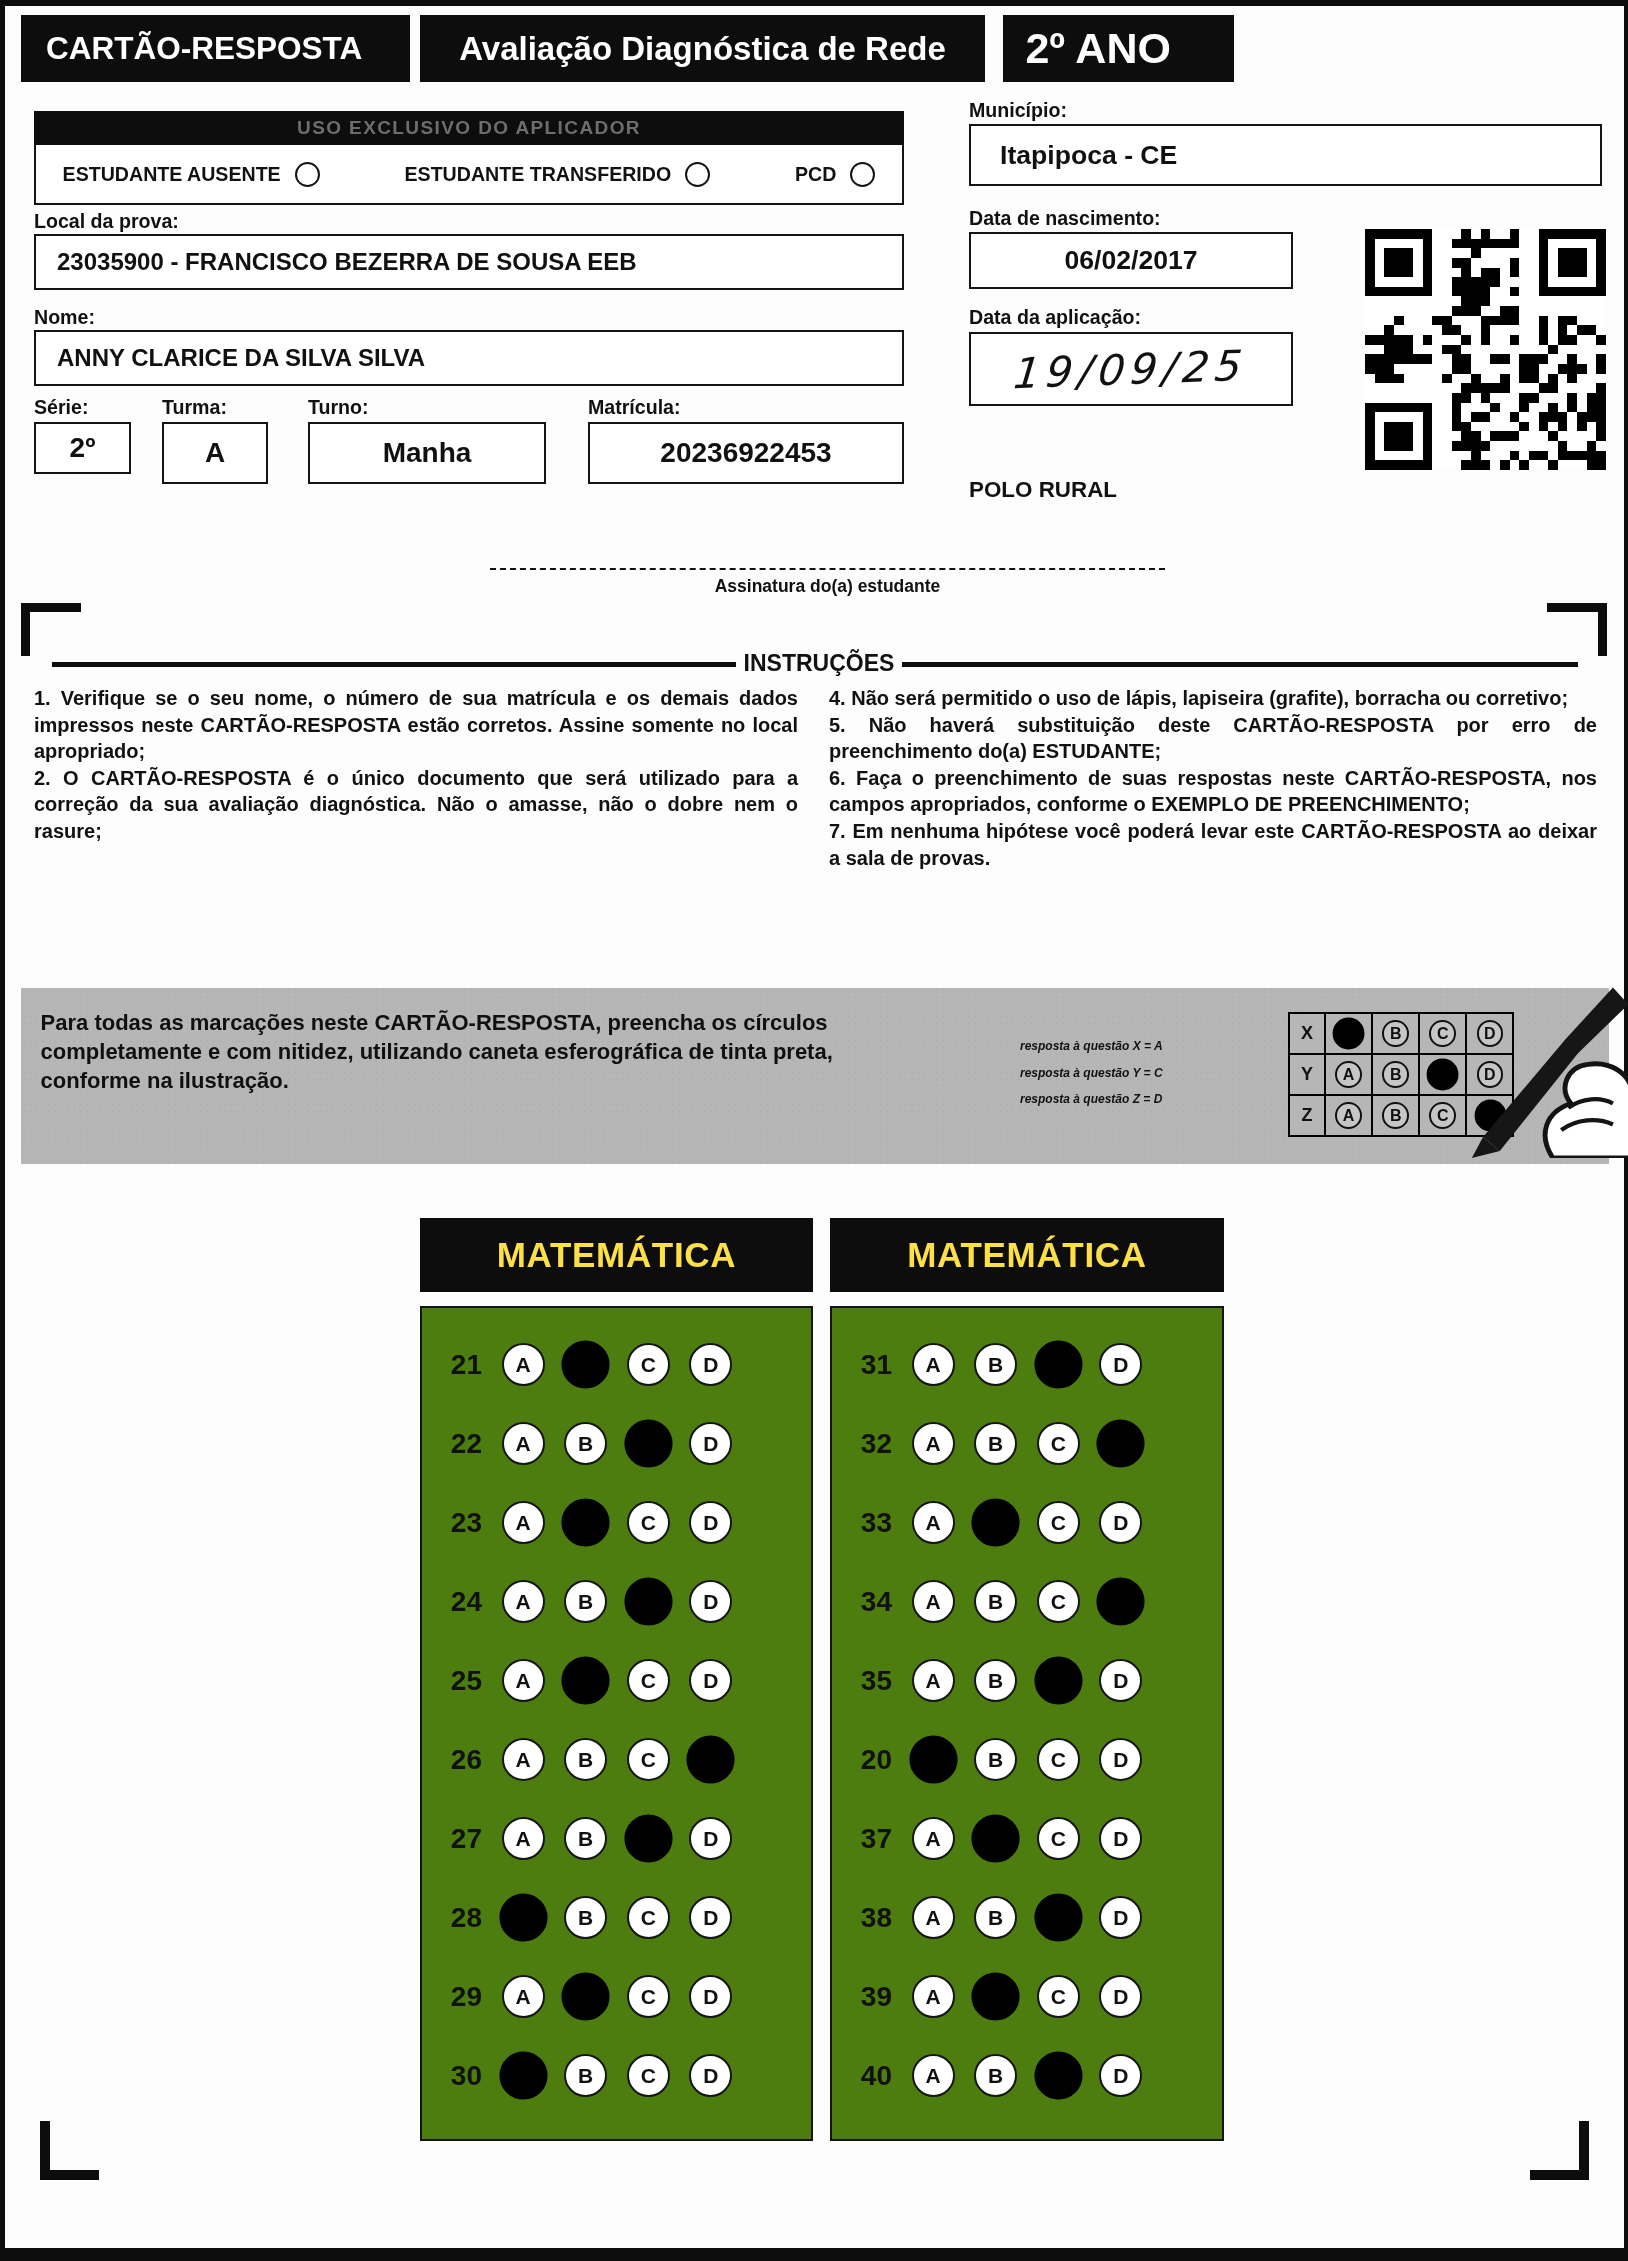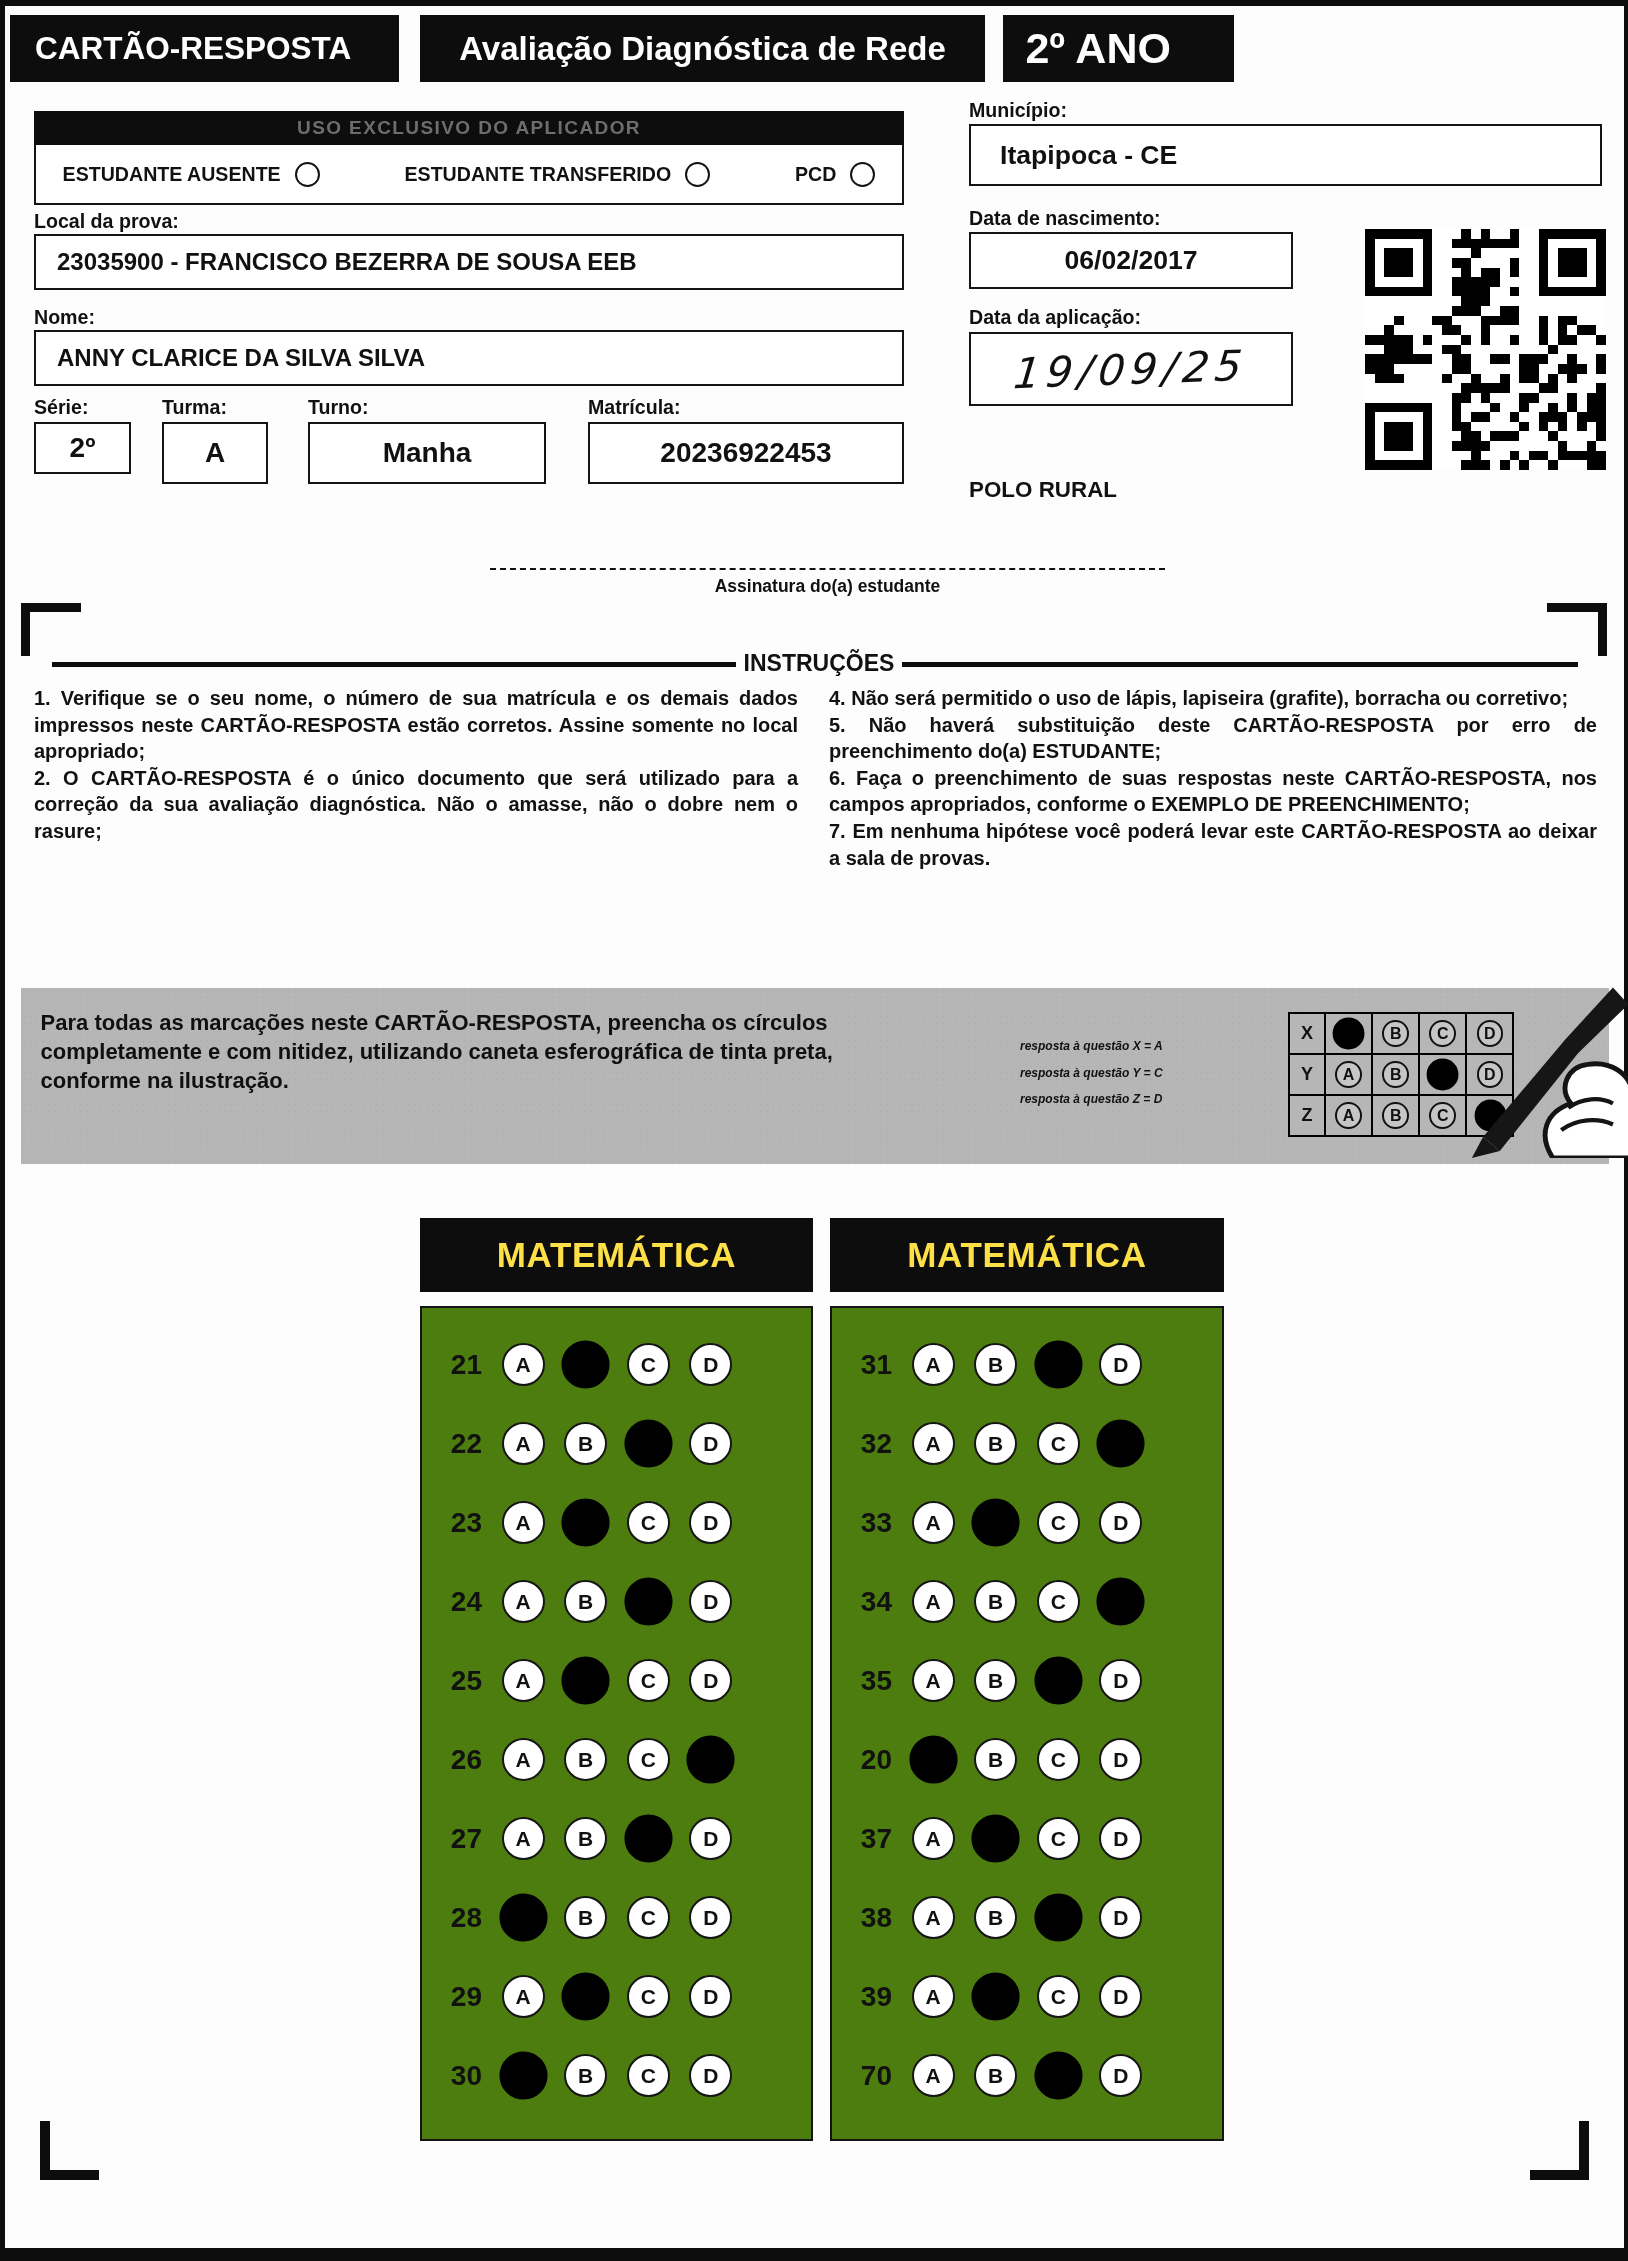--- a/index.html
+++ b/index.html
@@ -56,21 +56,21 @@
 </head>
 <body>
 
 <div id="page">
 
   <div class="bar abs" style="left:0;top:0;width:1629px;height:6.3px"></div>
   <div class="bar abs" style="left:0;top:2248px;width:1629px;height:13.3px"></div>
   <div class="bar abs" style="left:0;top:0;width:4.9px;height:2261px"></div>
   <div class="bar abs" style="left:1624px;top:0;width:4.9px;height:2261px"></div>
 
-  <div class="abs blackbox" style="left:10px;top:15.4px;width:389px;height:67px;padding-left:25px;font-size:31.5px">
+  <div class="abs blackbox" style="left:21px;top:15.4px;width:389px;height:67px;padding-left:25px;font-size:31.5px">
     <span>CARTÃO-RESPOSTA</span>
   </div>
   <div class="abs blackbox" style="left:420px;top:15.4px;width:565px;height:67px;justify-content:center;font-size:33px">
     <span>Avaliação Diagnóstica de Rede</span>
   </div>
   <div class="abs blackbox" style="left:1003px;top:15.4px;width:231px;height:67px;padding-left:22.4px;font-size:43px">
     <span>2º ANO</span>
   </div>
 
   <div class="abs" style="left:34px;top:111px;width:870px">
@@ -551,21 +551,21 @@
           <span class="bubble">D</span>
         </div>
         <div class="q-row">
           <span class="q-num">39</span>
           <span class="bubble">A</span>
           <span class="bubble filled"></span>
           <span class="bubble">C</span>
           <span class="bubble">D</span>
         </div>
         <div class="q-row">
-          <span class="q-num">70</span>
+          <span class="q-num">40</span>
           <span class="bubble">A</span>
           <span class="bubble">B</span>
           <span class="bubble filled"></span>
           <span class="bubble">D</span>
         </div>
       </div>
   </section>
 
   <div class="bar abs" style="left:40px;top:2121px;width:9.8px;height:59px"></div>
   <div class="bar abs" style="left:40px;top:2170px;width:59px;height:9.8px"></div>

